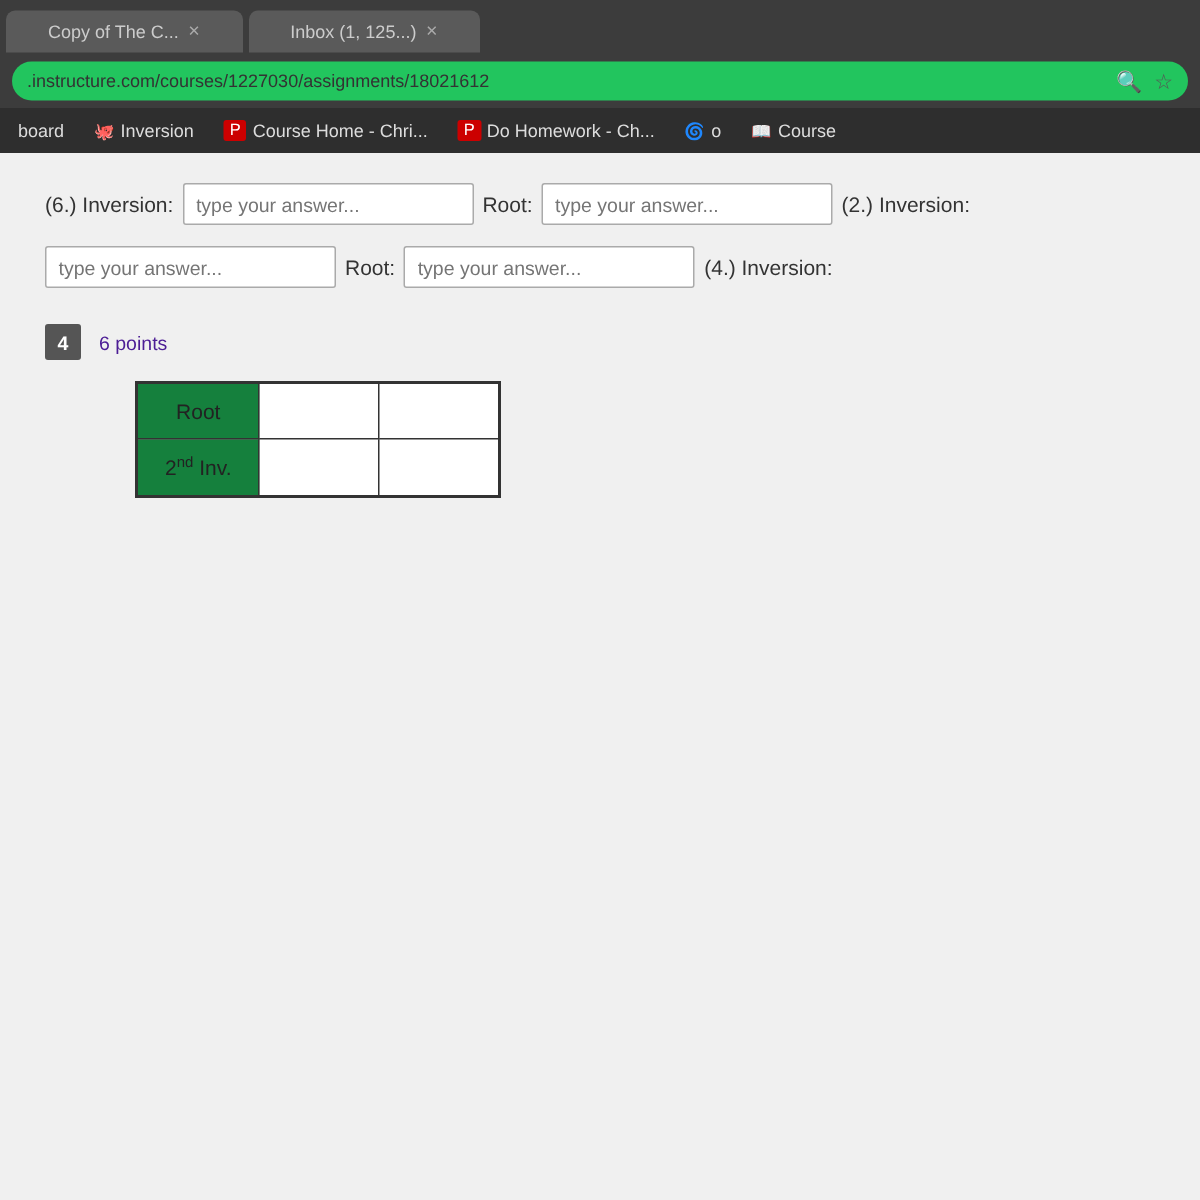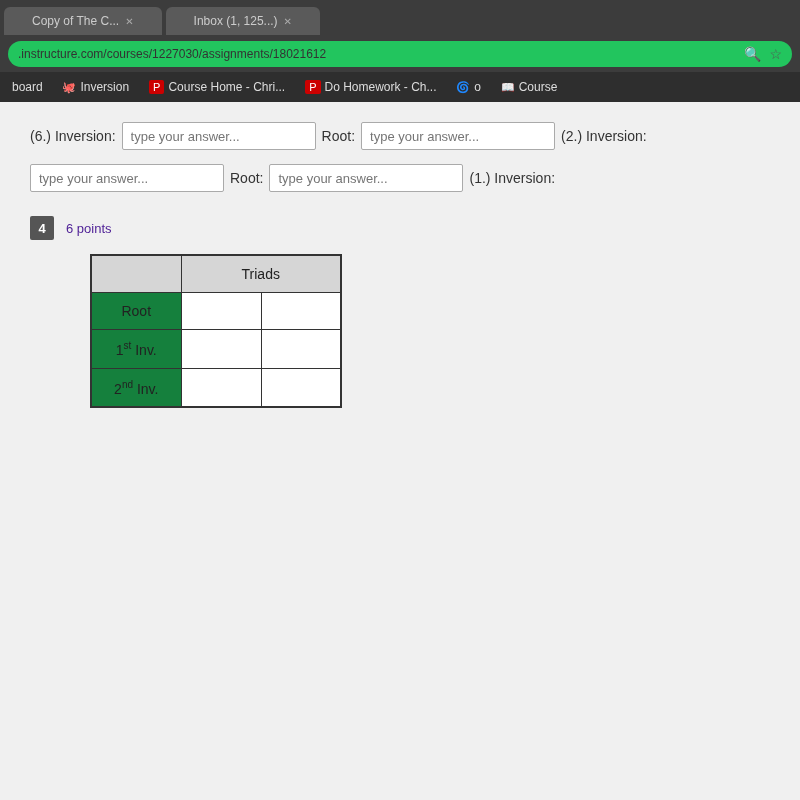--- a/index.html
+++ b/index.html
@@ -302,46 +302,37 @@
     <input class="text-input text-input-short" type="text" placeholder="type your answer..." style="">
     <span class="field-label">Root:</span>
     <input class="text-input text-input-short" type="text" placeholder="type your answer..." style="">
     <span class="field-label">(2.) Inversion:</span>
   </div>
 
   <div class="input-row">
     <input class="text-input text-input-short" type="text" placeholder="type your answer..." style="">
     <span class="field-label">Root:</span>
     <input class="text-input text-input-short" type="text" placeholder="type your answer..." style="">
-    <span class="field-label">(1.) Inversion:</span>
+    <span class="field-label">(4.) Inversion:</span>
   </div>
 
   <div class="question-section">
     <div class="question-header">
       <div class="question-number">4</div>
       <span class="question-points">6 points</span>
     </div>
 
 
     <div class="chart-container">
       <table class="inversion-table">
         <thead>
-          <tr>
-            <td class="corner-cell"></td>
-            <td class="header-cell-main" colspan="2">Triads</td>
-          </tr>
         </thead>
         <tbody>
           <tr class="table-row">
             <td class="row-label">Root</td>
-            <td class="empty-cell"></td>
-            <td class="empty-cell"></td>
-          </tr>
-          <tr class="table-row">
-            <td class="row-label">1<sup>st</sup> Inv.</td>
             <td class="empty-cell"></td>
             <td class="empty-cell"></td>
           </tr>
           <tr class="table-row">
             <td class="row-label">2<sup>nd</sup> Inv.</td>
             <td class="empty-cell"></td>
             <td class="empty-cell"></td>
           </tr>
         </tbody>
       </table>

